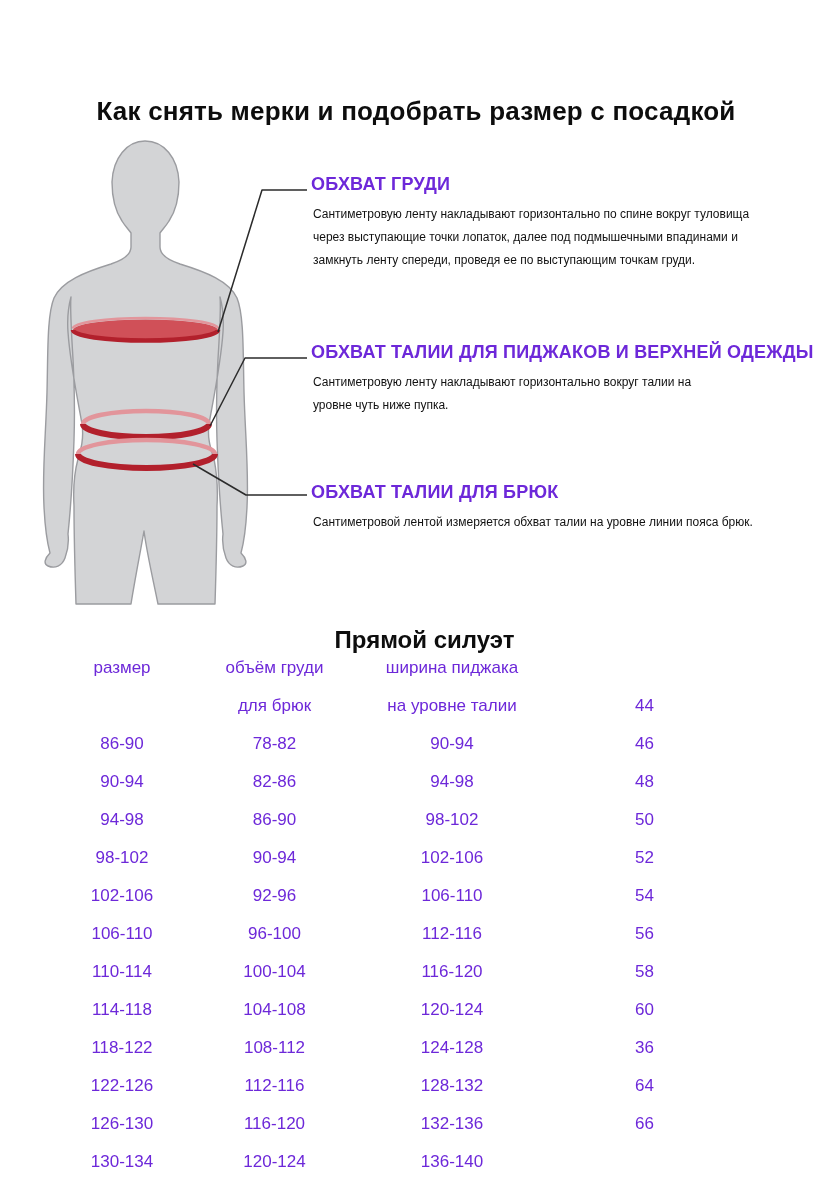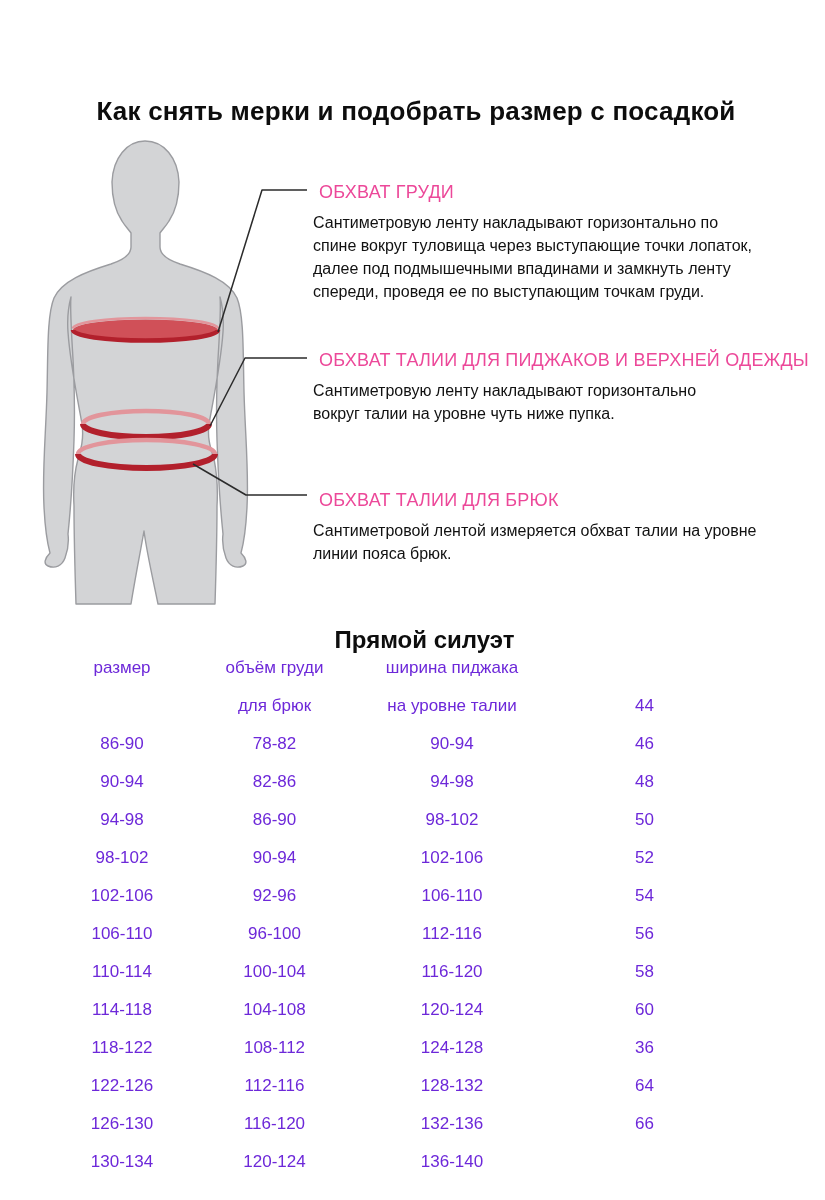--- a/index.html
+++ b/index.html
@@ -8,24 +8,24 @@
     font-family:"Liberation Sans", sans-serif; color:#141414; overflow:hidden;
   }
   .main-title {
     position:absolute; left:0; top:80px; width:800px;
     text-align:center; font-size:26px; font-weight:bold; color:#0d0d0d;
     margin:16px; letter-spacing:0.2px;
   }
   .figure-svg { position:absolute; left:0; top:130px; }
   .callout { position:absolute; }
   .callout h2 {
-    margin:8px; font-size:18px; font-weight:normal; color:#ec4899; letter-spacing:0.2px;
+    margin:0; font-size:18px; font-weight:bold; color:#6d28d9; letter-spacing:0.2px;
   }
   .callout p {
-    margin:8px 0 0 2px; font-size:16px; line-height:23px; color:#111111;
+    margin:8px 0 0 2px; font-size:12px; line-height:23px; color:#111111;
   }
   .sec1 { left:311px; top:174px; width:452px; }
   .sec2 { left:311px; top:342px; width:515px; }
   .sec2 p { width:420px; }
   .sec3 { left:311px; top:482px; width:500px; }
   .sec3 p { width:480px; }
   .table-title {
     position:absolute; left:0; top:614px; width:825px; text-align:center;
     font-size:24px; font-weight:bold; color:#0d0d0d; margin:12px;
   }

